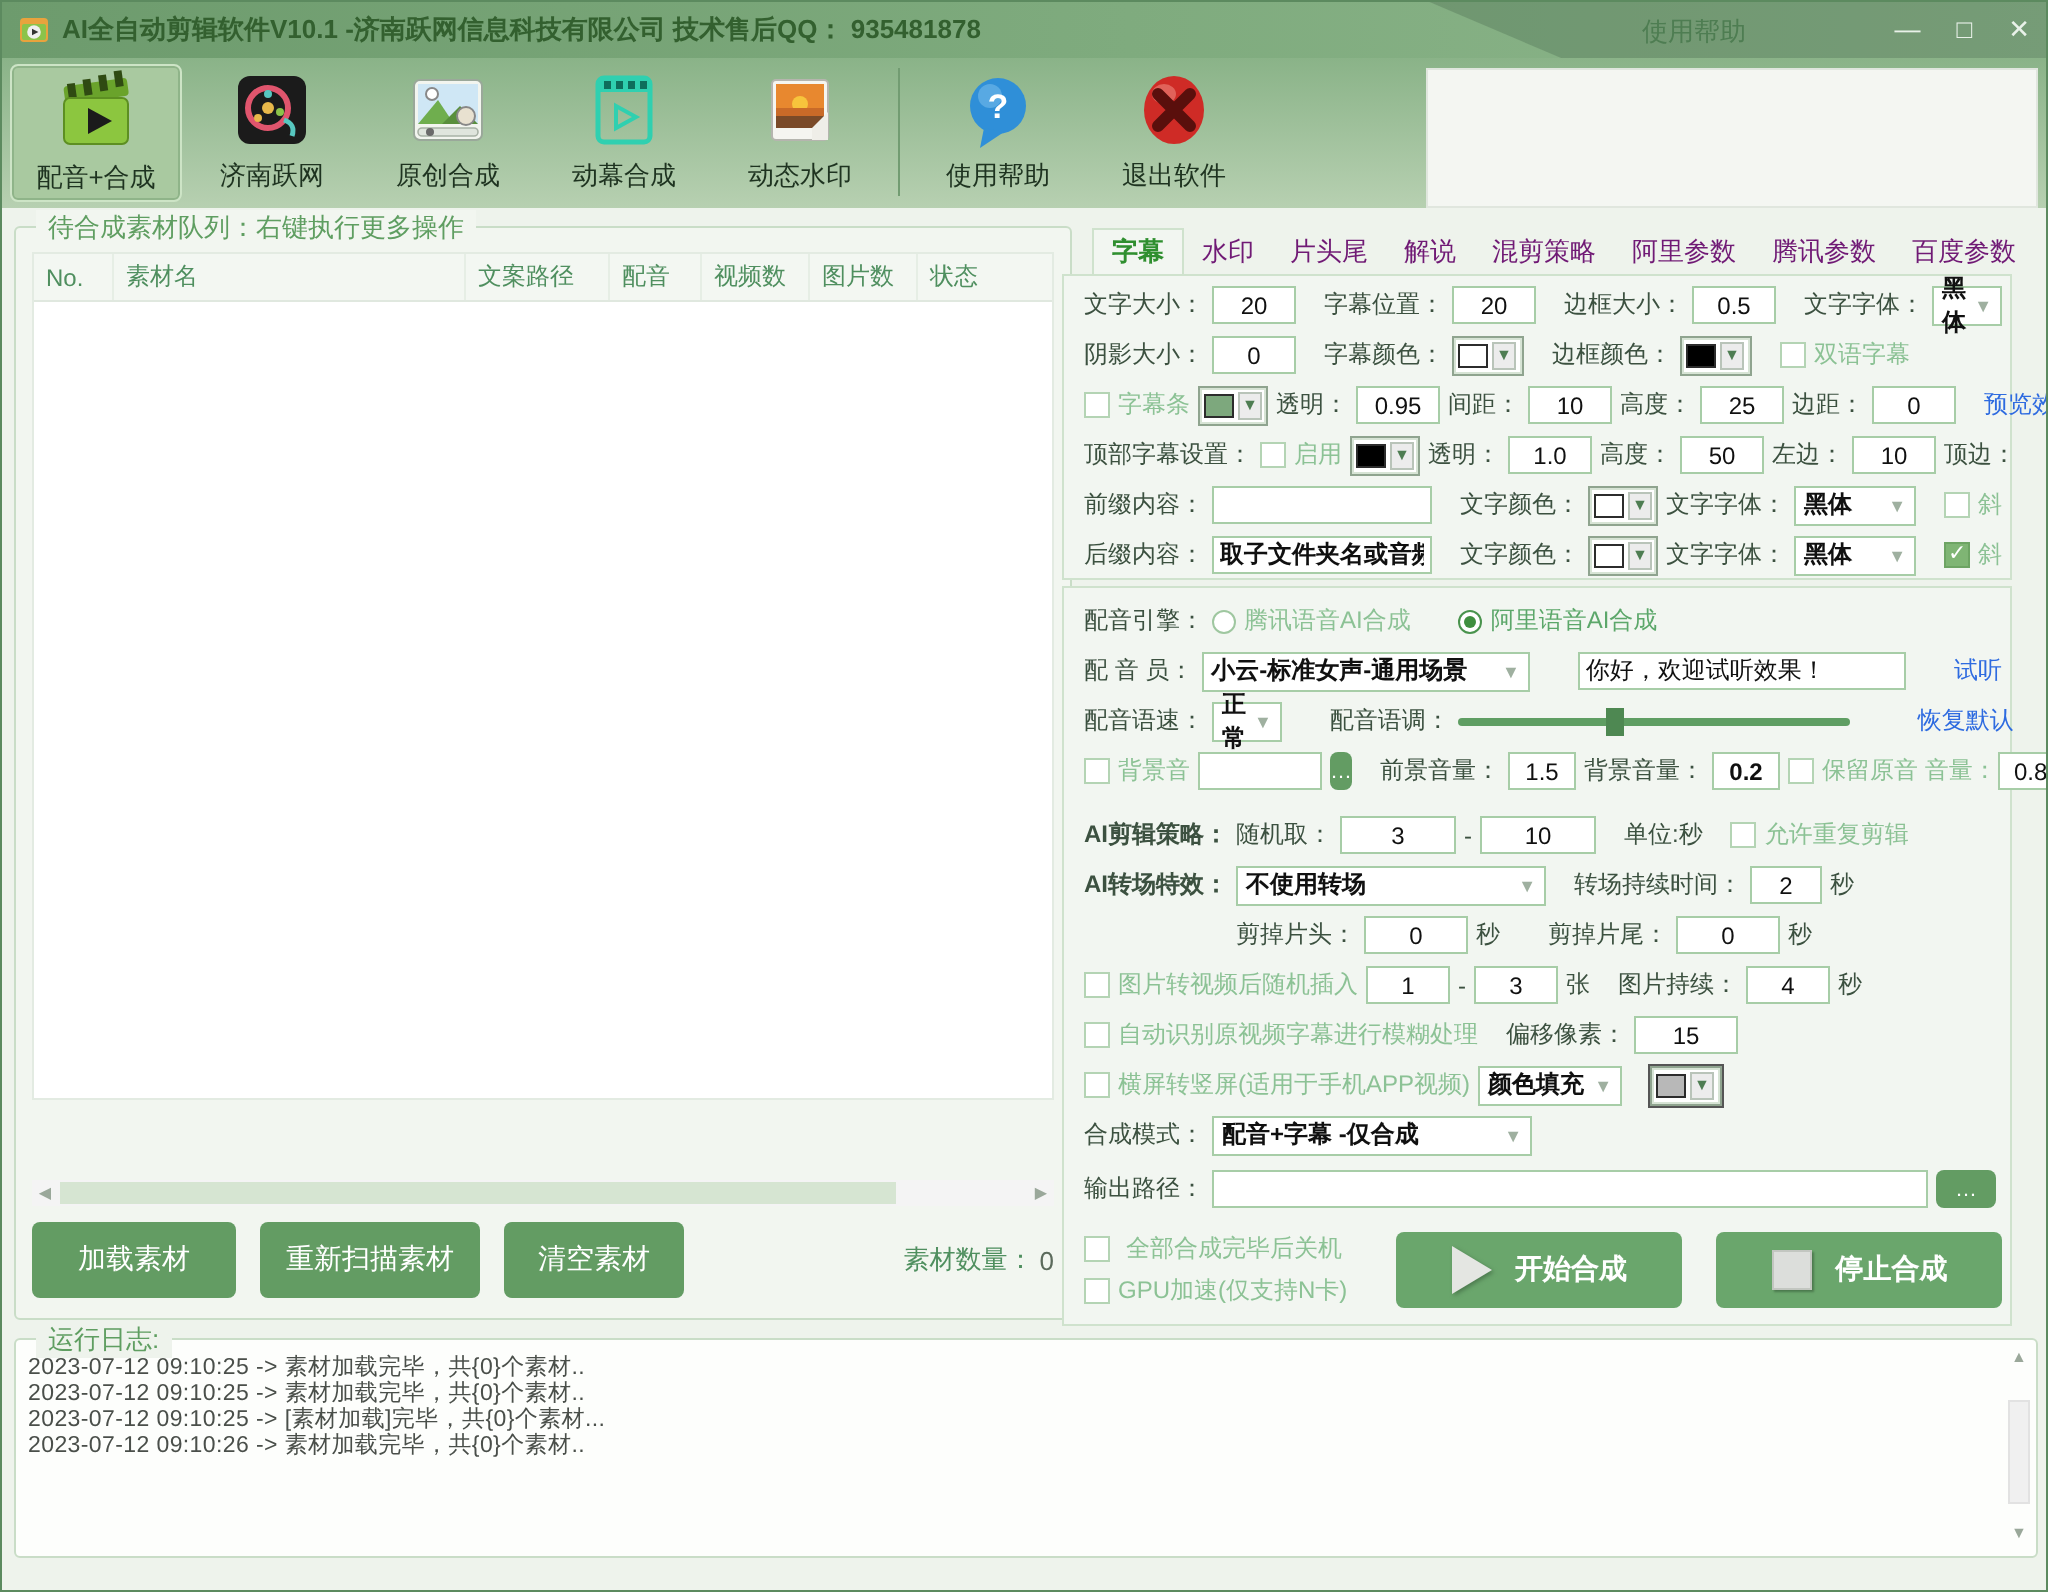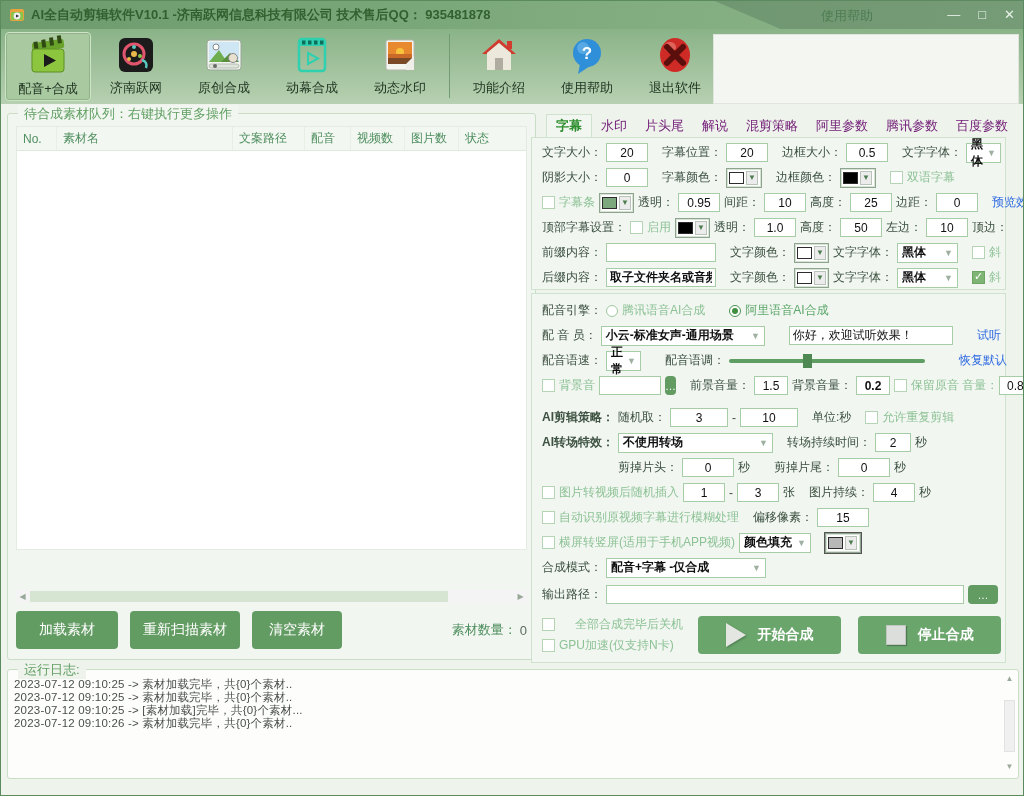--- a/index.html
+++ b/index.html
@@ -200,31 +200,20 @@
         <rect x="9" y="20" width="24" height="4" fill="#c96a28"></rect>
         <rect x="9" y="24" width="24" height="6" fill="#7a4a28"></rect>
         <path d="M27 30 L35 22 L35 36 L27 36 Z" fill="#efeee8"></path>
       </svg>
     </span>
     <span class="tlabel">动态水印</span>
   </div>
 
   <div class="tool-sep"></div>
 
-  <div class="tool-btn">
-    <span class="ticon">
-      <svg width="42" height="42" viewBox="0 0 42 42">
-        <path d="M21 5 L38 20 L33 20 L33 19 L21 9 L9 19 L9 20 L4 20 Z" fill="#d23b2f"></path>
-        <rect x="29" y="7" width="5" height="8" fill="#d23b2f"></rect>
-        <path d="M9 19 L21 9 L33 19 L33 36 L9 36 Z" fill="#ece8dc"></path>
-        <rect x="17" y="24" width="8" height="12" fill="#b0aca0"></rect>
-      </svg>
-    </span>
-    <span class="tlabel">功能介绍</span>
-  </div>
 
   <div class="tool-btn">
     <span class="ticon">
       <svg width="42" height="42" viewBox="0 0 42 42">
         <circle cx="21" cy="19" r="14" fill="#2f8fd8"></circle>
         <circle cx="17" cy="14" r="6" fill="#6ab4e8" opacity="0.7"></circle>
         <path d="M14 30 L12 40 L24 32 Z" fill="#2f8fd8"></path>
         <text x="21" y="25" font-size="17" font-weight="bold" fill="#fff" text-anchor="middle" font-family="'DejaVu Sans',sans-serif">?</text>
       </svg>
     </span>
@@ -546,21 +535,21 @@
   </div>
 
   <div class="row" style="height:29px">
     <span class="lbl">输出路径：</span>
     <input class="txt" style="width: 358px;">
     <button class="gbtn" style="width:30px; height:19px; font-size:11px">…</button>
   </div>
 
   <div class="row" style="height:52px; align-items:center">
     <span style="display:flex; flex-direction:column; gap:4px; width:158px">
-      <span style="display:flex; align-items:center; gap:20px">
+      <span style="display:flex; align-items:center; gap:8px">
         <span class="cb"></span>
         <span class="glbl">全部合成完毕后关机</span>
       </span>
       <span style="display:flex; align-items:center; gap:4px">
         <span class="cb"></span>
         <span class="glbl">GPU加速(仅支持N卡)</span>
       </span>
     </span>
     <span class="bigbtn">
       <span class="play-shape"></span>

